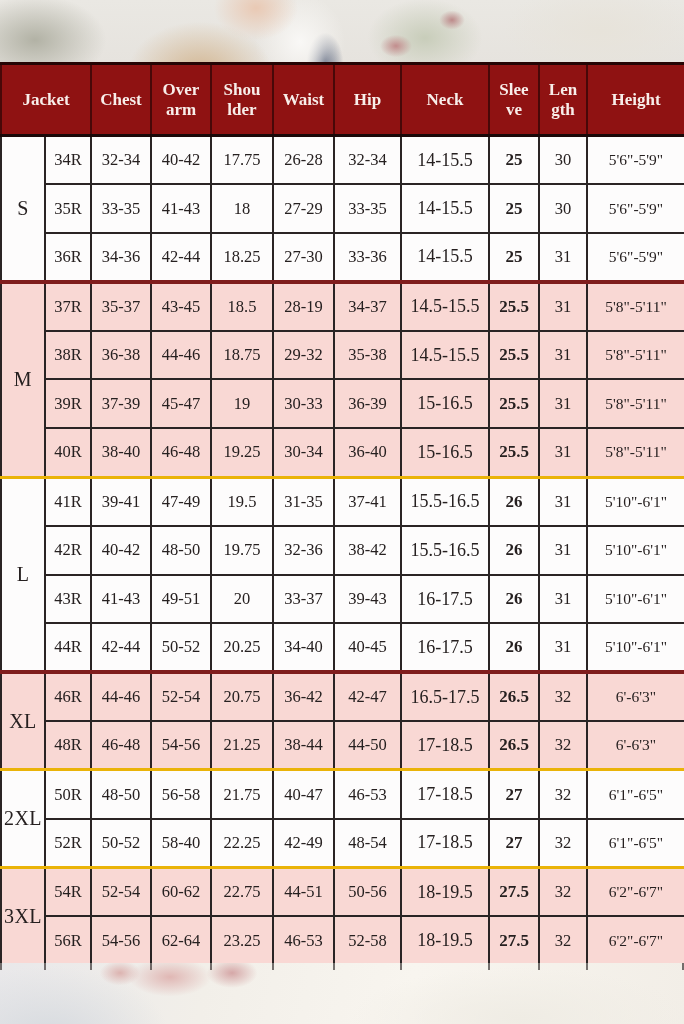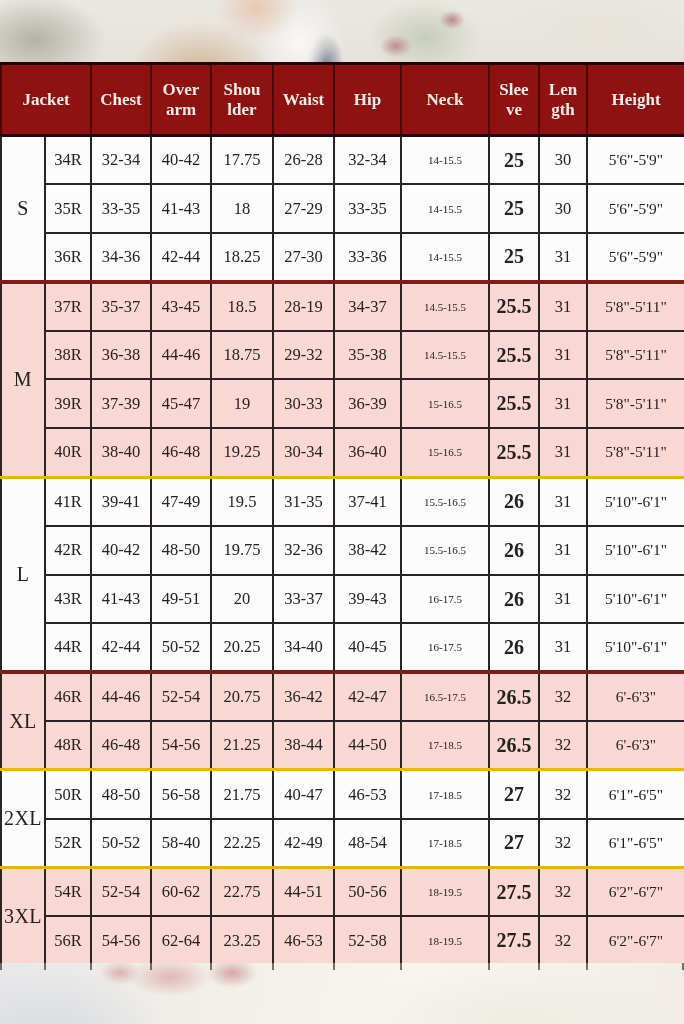--- a/index.html
+++ b/index.html
@@ -48,23 +48,23 @@
   tbody tr{height:48.8px;}
   td{
     border:2px solid #2a2424;text-align:center;vertical-align:middle;
     color:#262020;font-size:16.5px;padding:0 1px;overflow:hidden;
   }
   tr.pink td{background:#f9d8d4;}
   tr.white td{background:#fdfcfc;}
   tr.group-start td{border-top:3px solid #eab308;}
   tr.heavy td{border-top:4px solid #7f1d1d;}
   td.group-label{font-size:20px;letter-spacing:.5px;}
-  td.bold{font-weight:bold;font-size:20px;}
+  td.bold{font-weight:bold;font-size:17px;}
   td.c9{font-size:15.5px;}
-  td.c6{font-size:11px;}
+  td.c6{font-size:18px;}
 </style>
 </head>
 <body>
 
 <div class="page">
   <div class="photo-top"></div>
 
   <table class="size-chart">
     <colgroup id="cols">
         <col style="width: 44px;">

